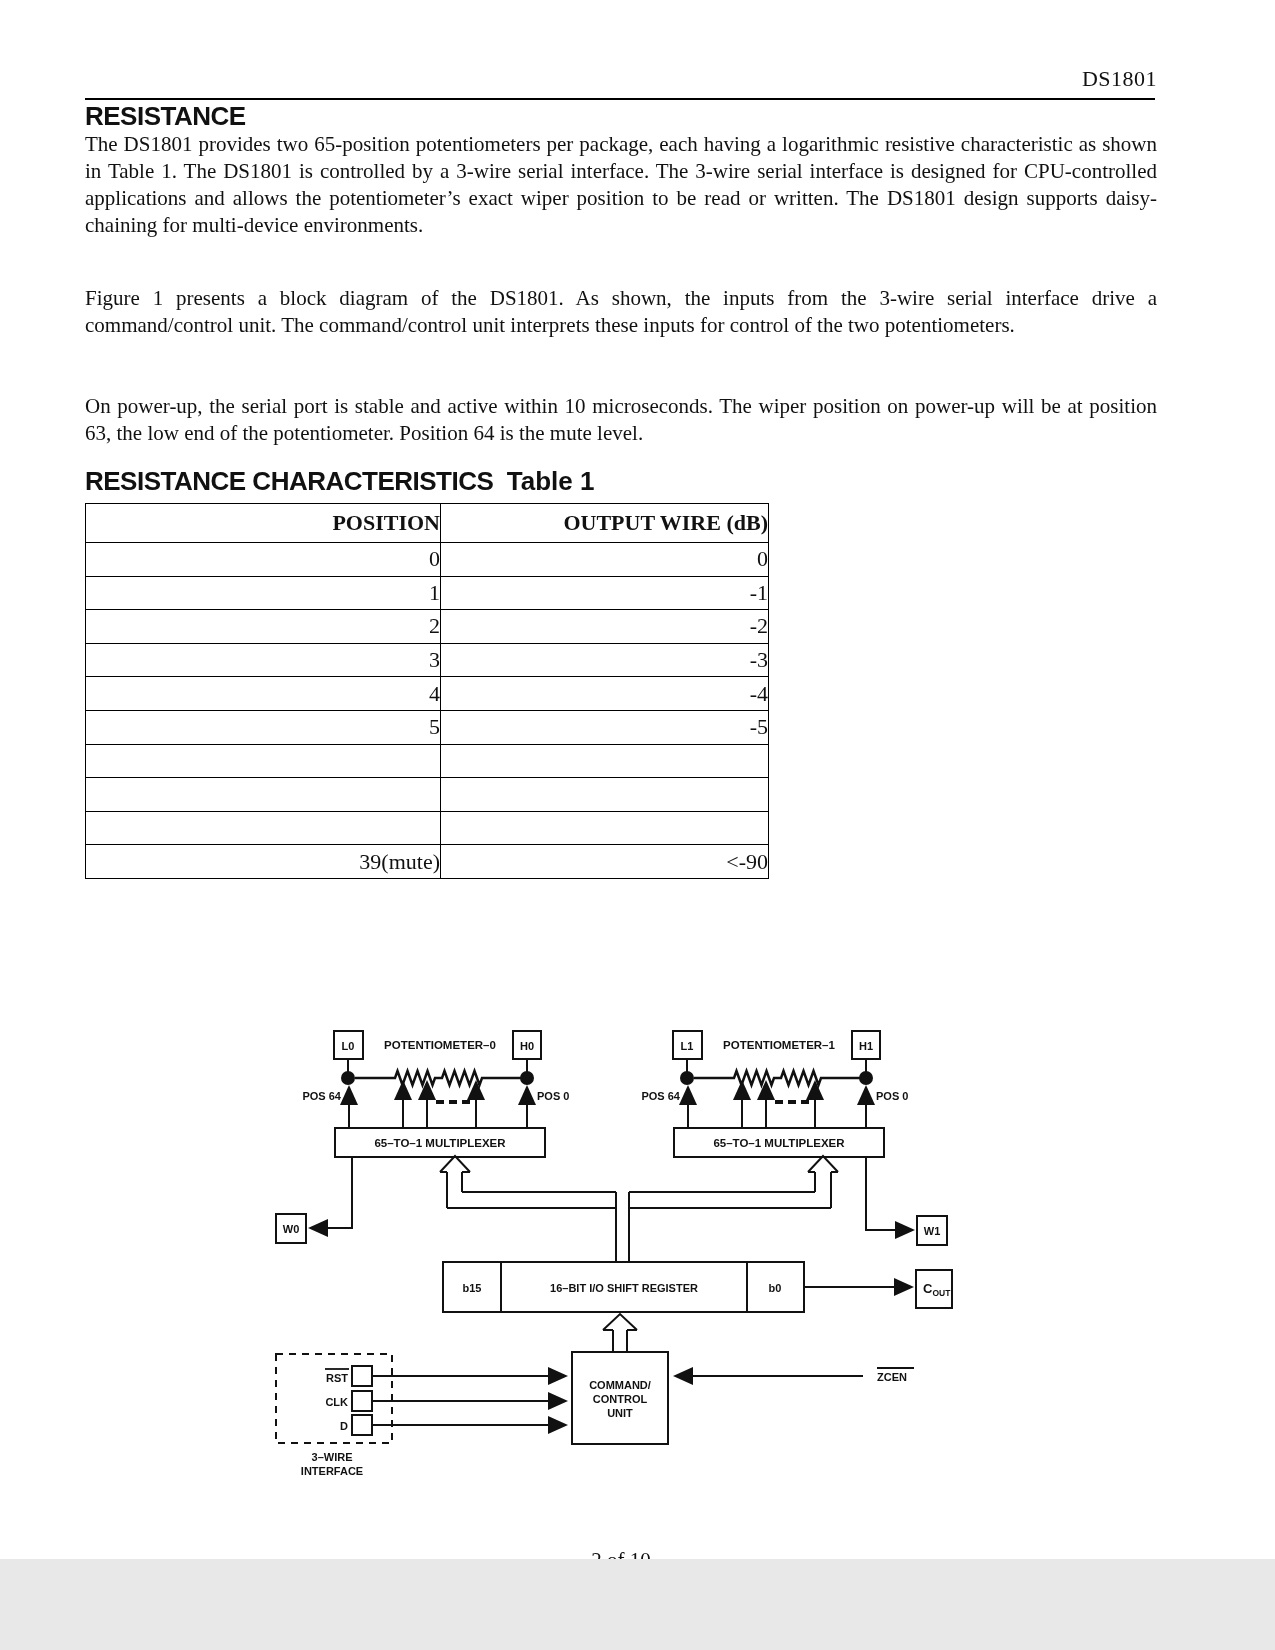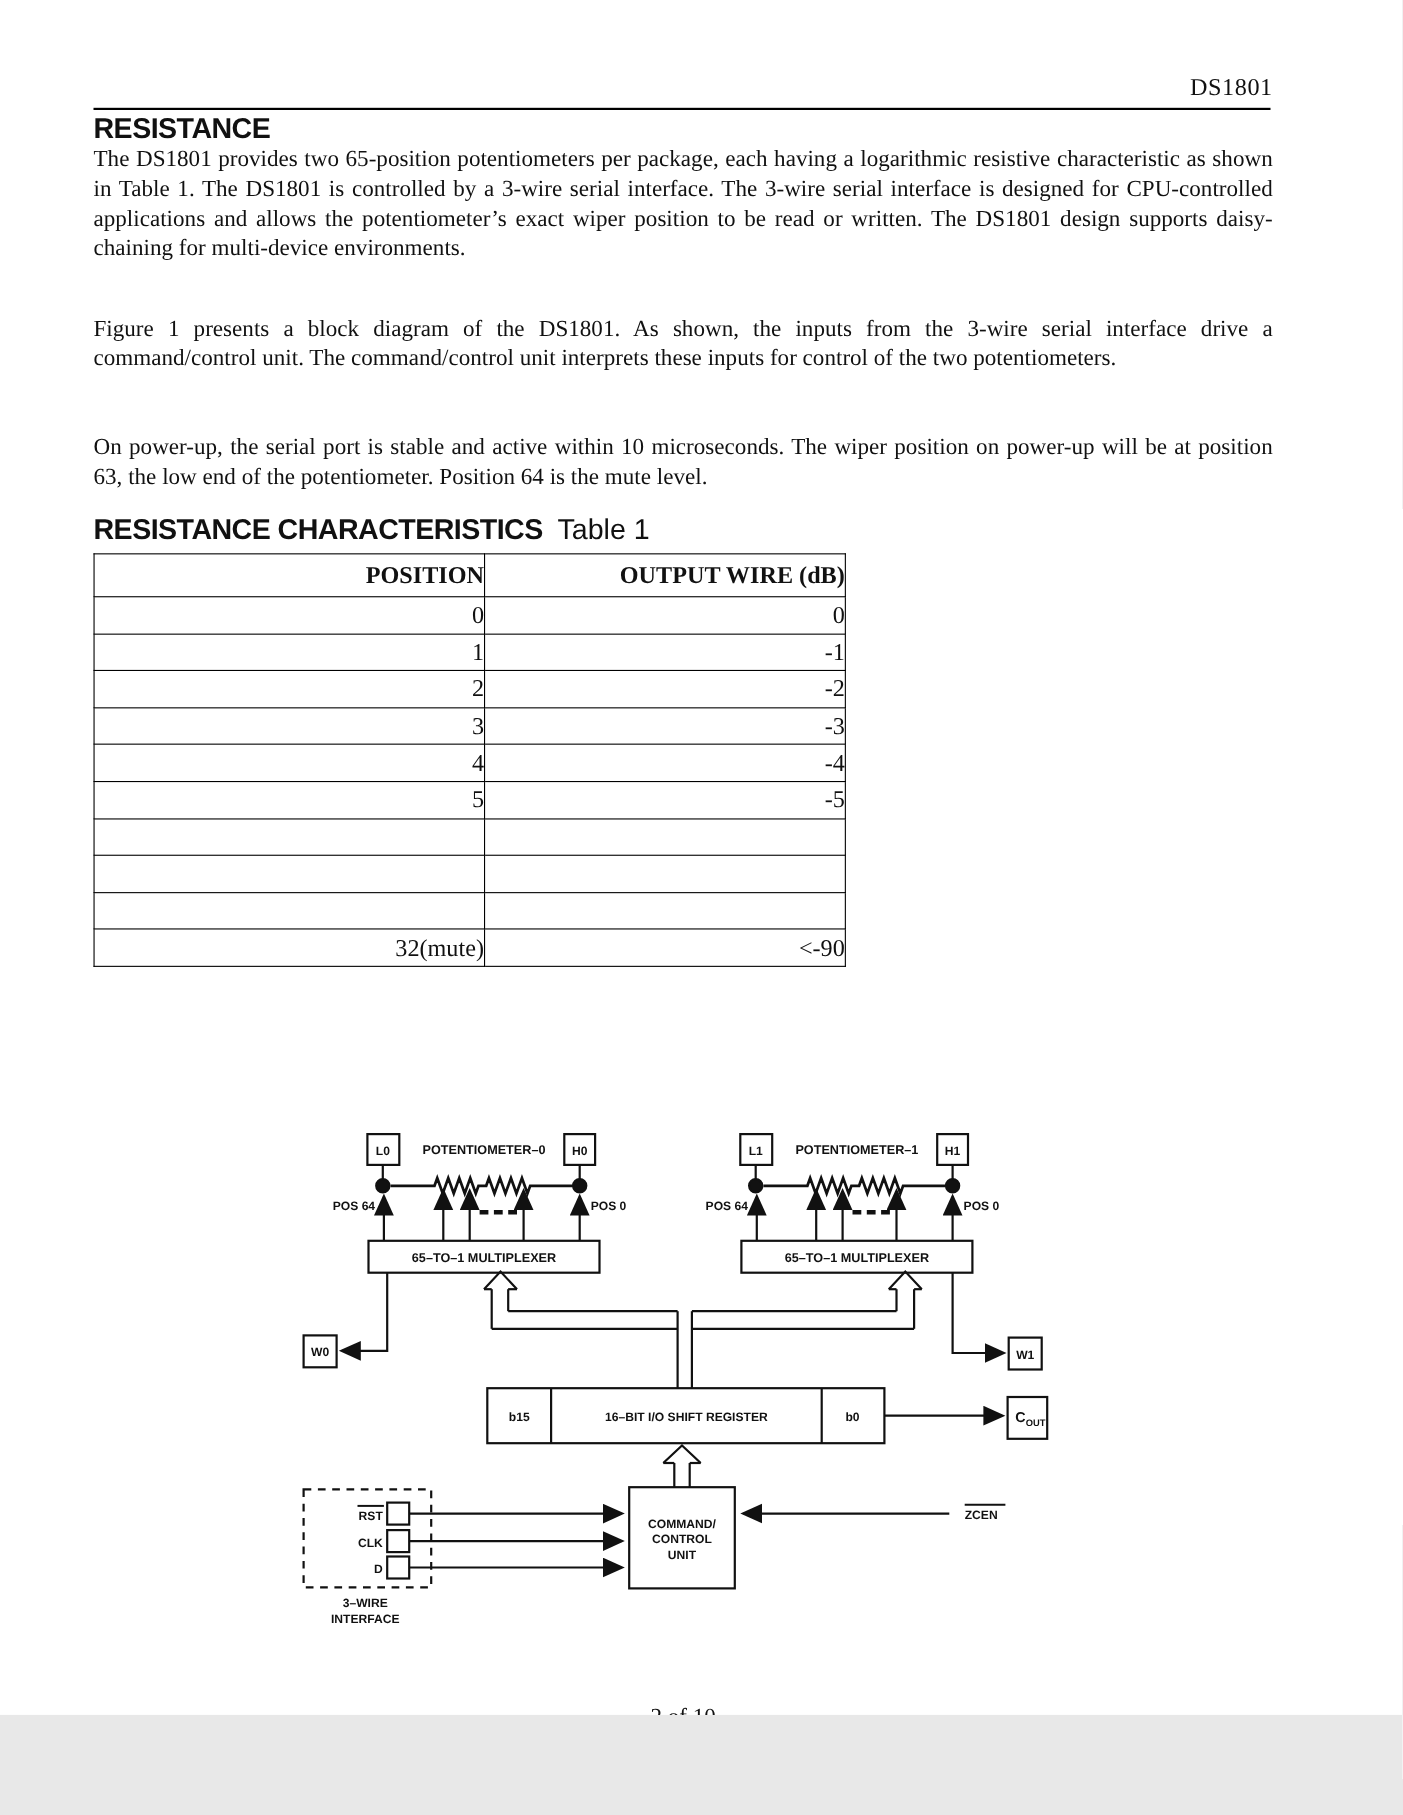--- a/index.html
+++ b/index.html
@@ -7,21 +7,21 @@
         font-family:"Liberation Serif", serif;color:#111;overflow:hidden;}
   .abs{position:absolute;left:85px;width:1072px;}
   .doc-id{position:absolute;top:66px;right:118px;font-size:22px;letter-spacing:.5px;}
   .rule{position:absolute;top:98px;left:85px;width:1070px;height:0;border-top:2.5px solid #000;}
   h1.op{top:101px;margin:0;font-family:"Liberation Sans",sans-serif;font-weight:bold;
         font-size:26px;letter-spacing:-0.5px;}
   p.body{margin:0;font-size:21px;line-height:27px;text-align:justify;}
   #p1{top:131px;} #p2{top:285px;} #p3{top:393px;}
   .sec-head{position:absolute;left:85px;margin:0;font-family:"Liberation Sans",sans-serif;
         font-size:26px;font-weight:bold;letter-spacing:-0.5px;white-space:nowrap;}
-  .sec-head .light{font-weight:normal;letter-spacing:0;}
+  .sec-head .light{font-weight:bold;letter-spacing:0;}
   #res-head{top:466px;} #fig-head{top:956px;}
   table.t1{position:absolute;top:503px;left:85px;width:683px;border-collapse:collapse;
         table-layout:fixed;}
   table.t1 th,table.t1 td{border:1.6px solid #000;text-align:right;vertical-align:middle;
         font-size:22px;padding:0;}
   table.t1 th{font-weight:bold;height:38px;}
   table.t1 td{height:32.6px;font-weight:normal;}
   table.t1 col.c1{width:355px;} table.t1 col.c2{width:328px;}
   .footer{position:absolute;top:1548px;left:85px;width:1072px;text-align:center;font-size:21px;}
   svg text{font-family:"Liberation Sans",sans-serif;font-weight:bold;fill:#111;}
@@ -84,21 +84,21 @@
         </tr>
       <tr>
           <td></td>
           <td></td>
         </tr>
       <tr>
           <td></td>
           <td></td>
         </tr>
       <tr>
-          <td>32(mute)</td>
+          <td>39(mute)</td>
           <td>&lt;-90</td>
         </tr>
     </tbody>
   </table>
 
 
   <svg class="diagram" width="720" height="465" viewBox="250 1020 720 465" fill="none" stroke="#111" stroke-width="2">
     <defs>
       <marker id="arr" markerWidth="11" markerHeight="10" refX="8.5" refY="4.5" orient="auto">
         <path d="M0,0 L10,4.5 L0,9 Z" fill="#111" stroke="none"></path>

